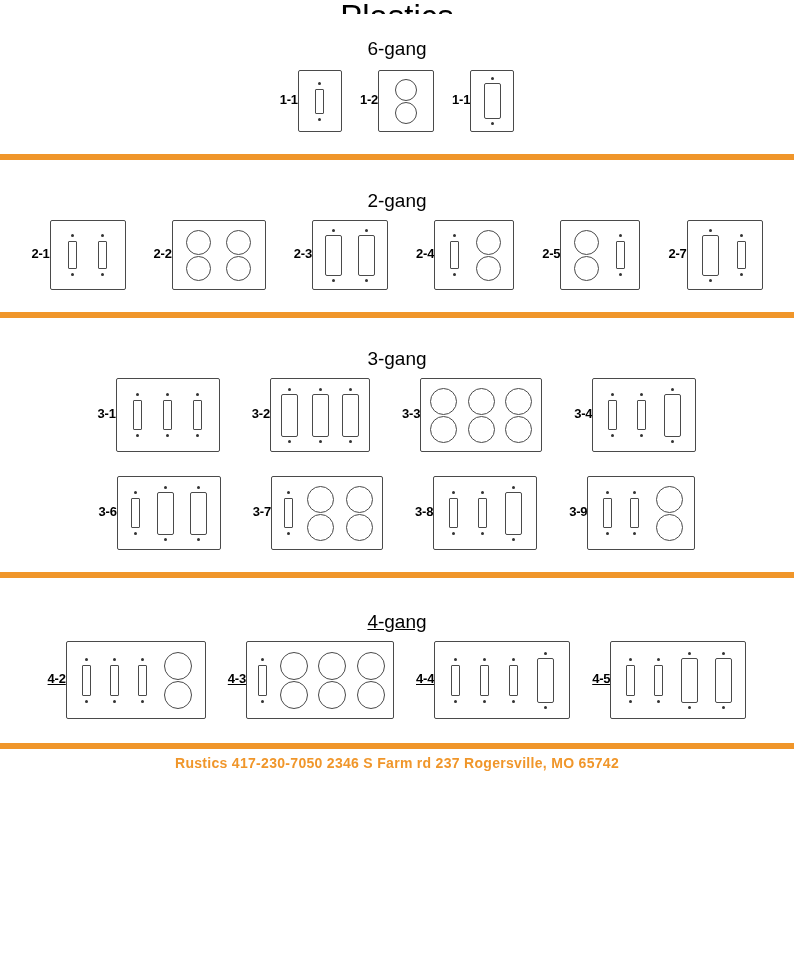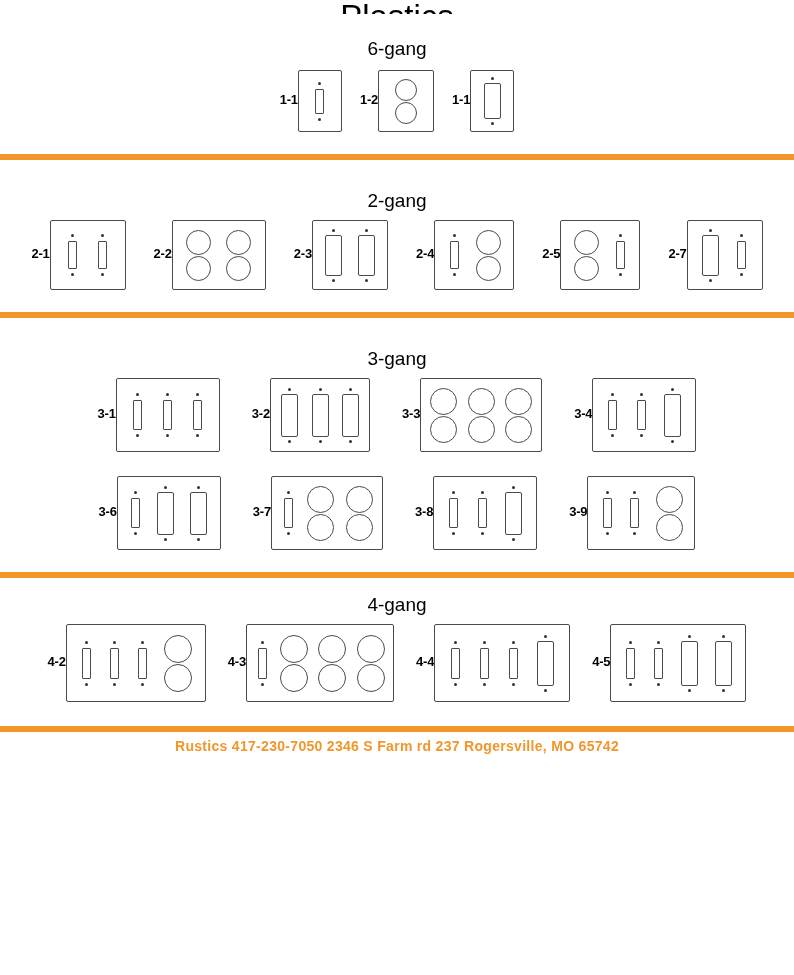--- a/index.html
+++ b/index.html
@@ -408,21 +408,21 @@
             <div class="slot" style="width: 31px;">
               <div class="outlet-circle" style="width: 27px; height: 27px;"></div>
               <div class="outlet-circle" style="width: 27px; height: 27px; margin-top: 1px;"></div>
             </div>
           </div>
         </div>
       </div>
   </div>
   <div class="divider" style="margin-top:22px;"></div>
 
-  <div style="margin-top:16px;">
+  <div style="margin-top:33px;text-decoration:underline;">
     <div class="section-title">4-gang</div>
     <div class="row" style="gap:22px;margin-top:8px;" id="row-3-0">
         <div class="plate-cell">
           <div class="plate-label">4-2</div>
           <div class="plate" style="width: 140px; height: 78px;">
             <div class="slot" style="width: 18px;">
               <div class="dot"></div>
               <div class="toggle-rect" style="width: 9px; height: 31px; margin: 4px 0px;"></div>
               <div class="dot"></div>
             </div>

